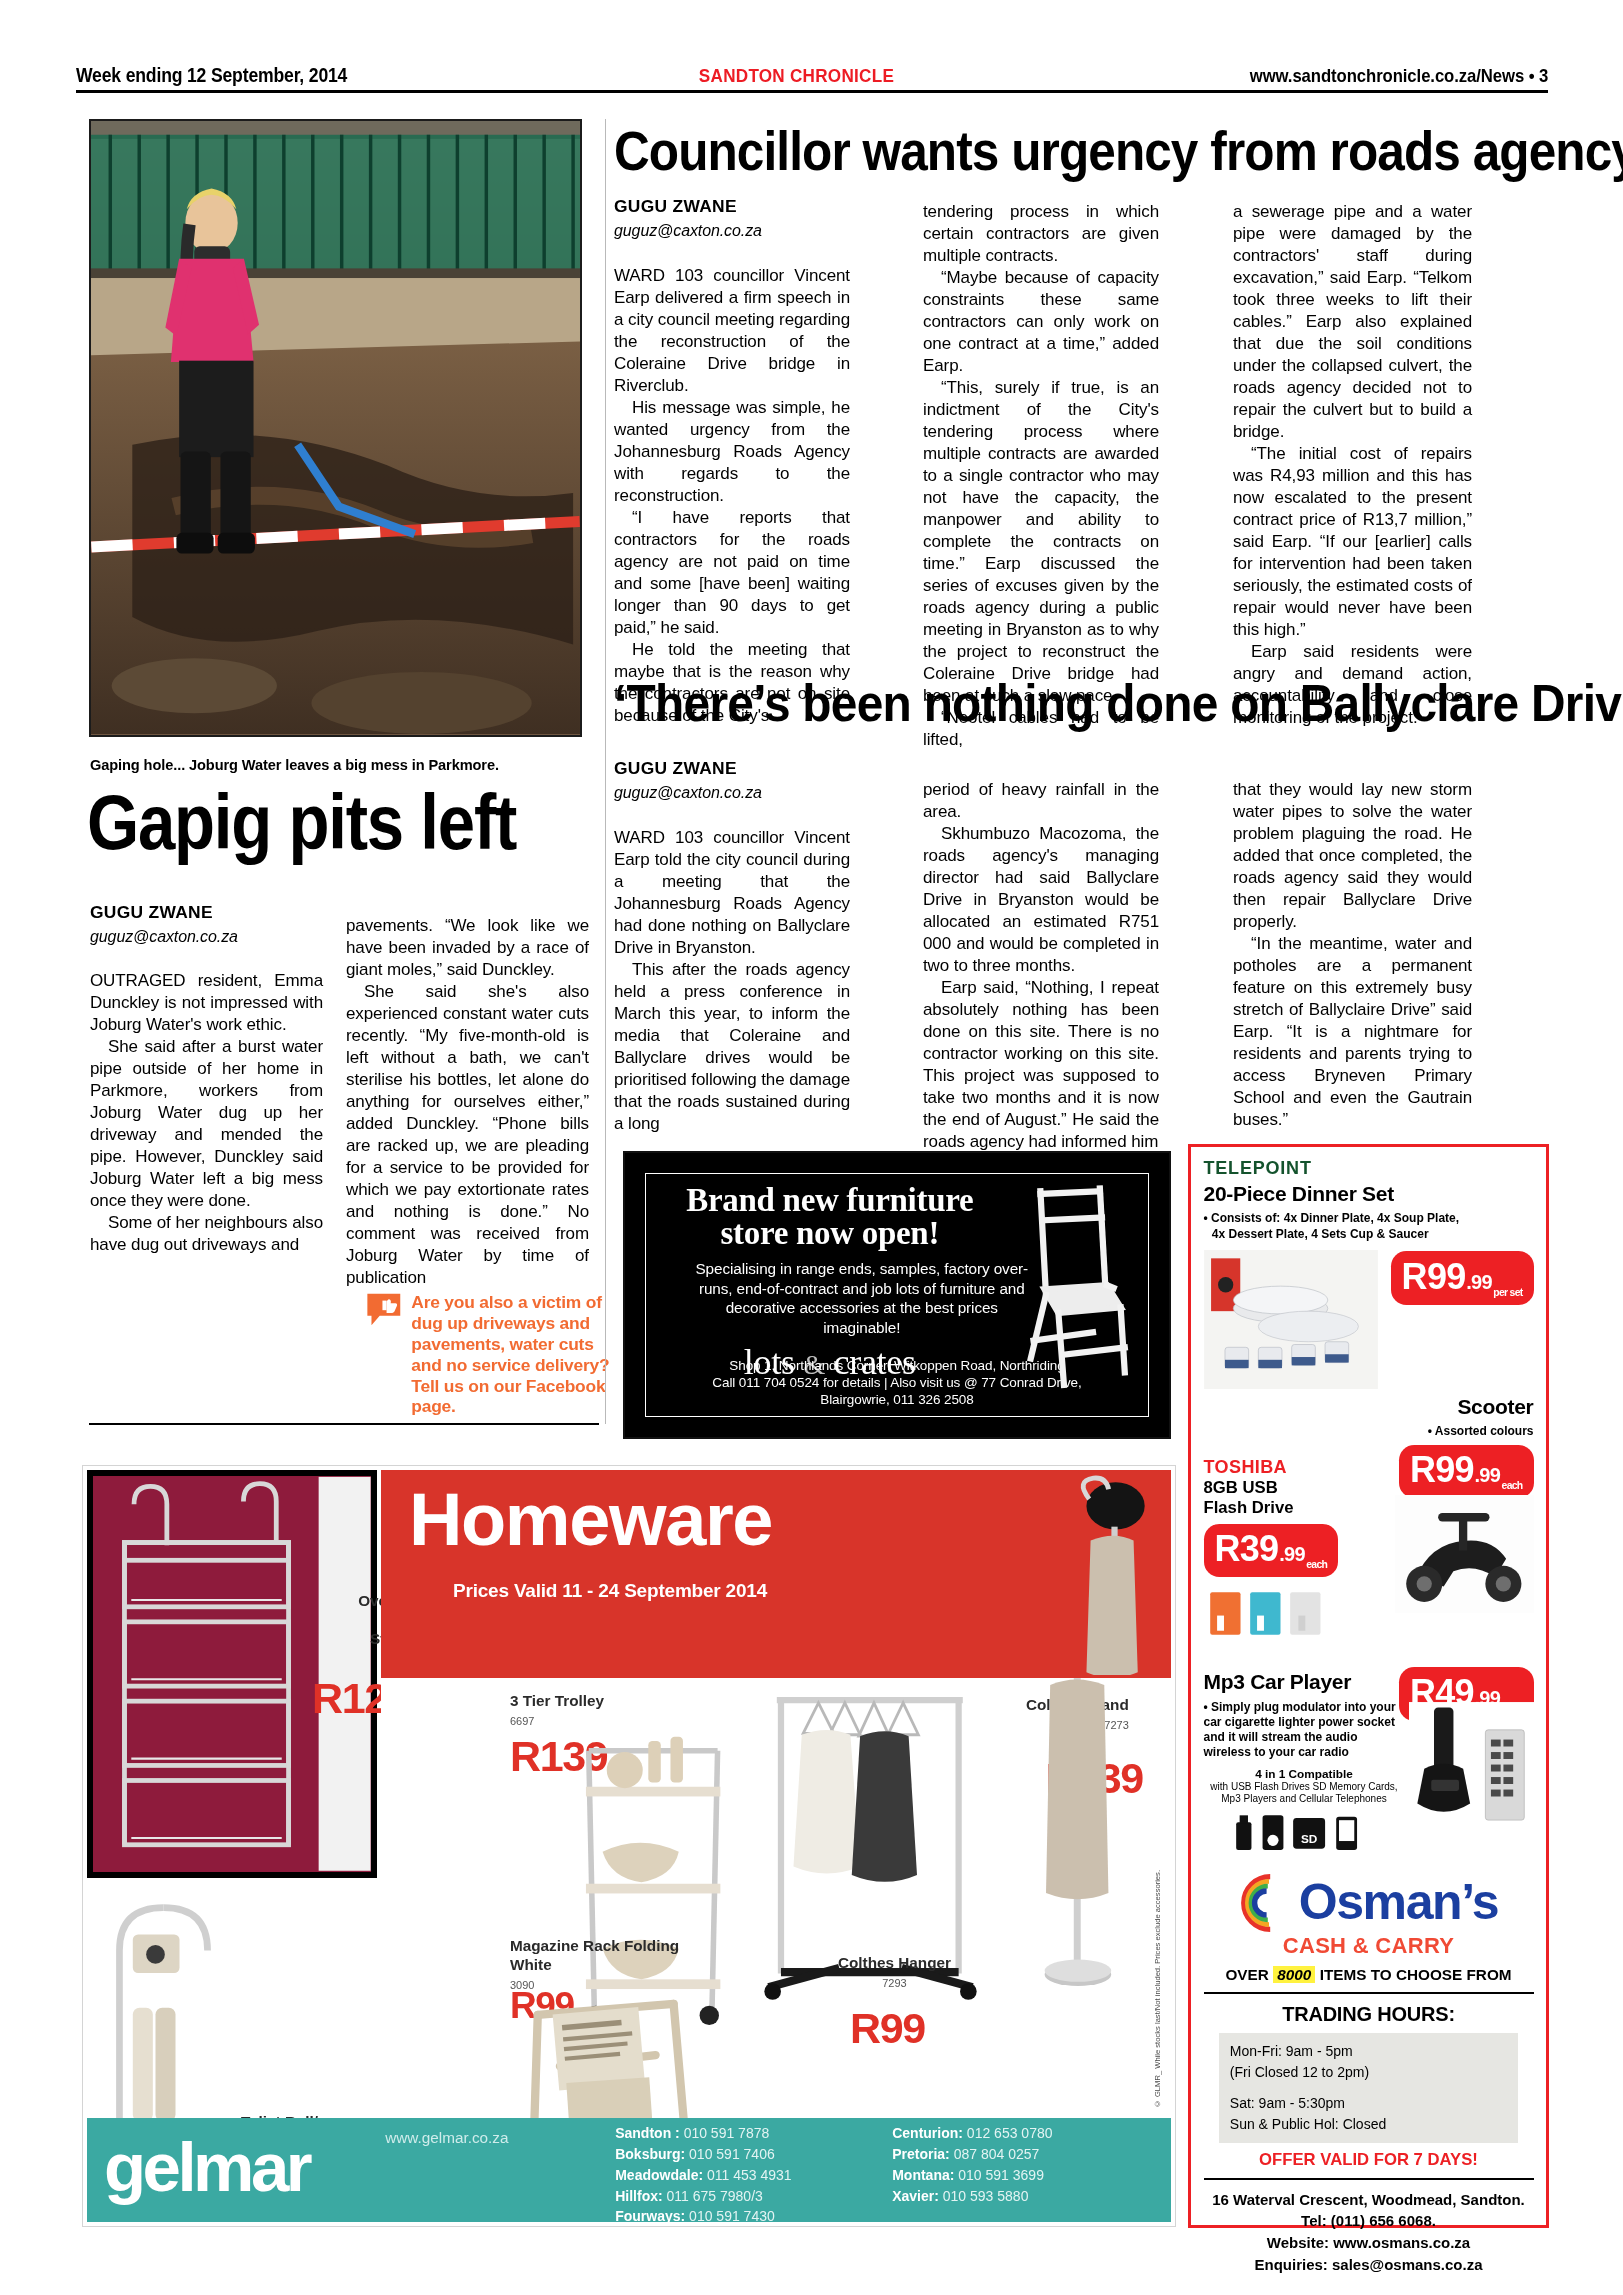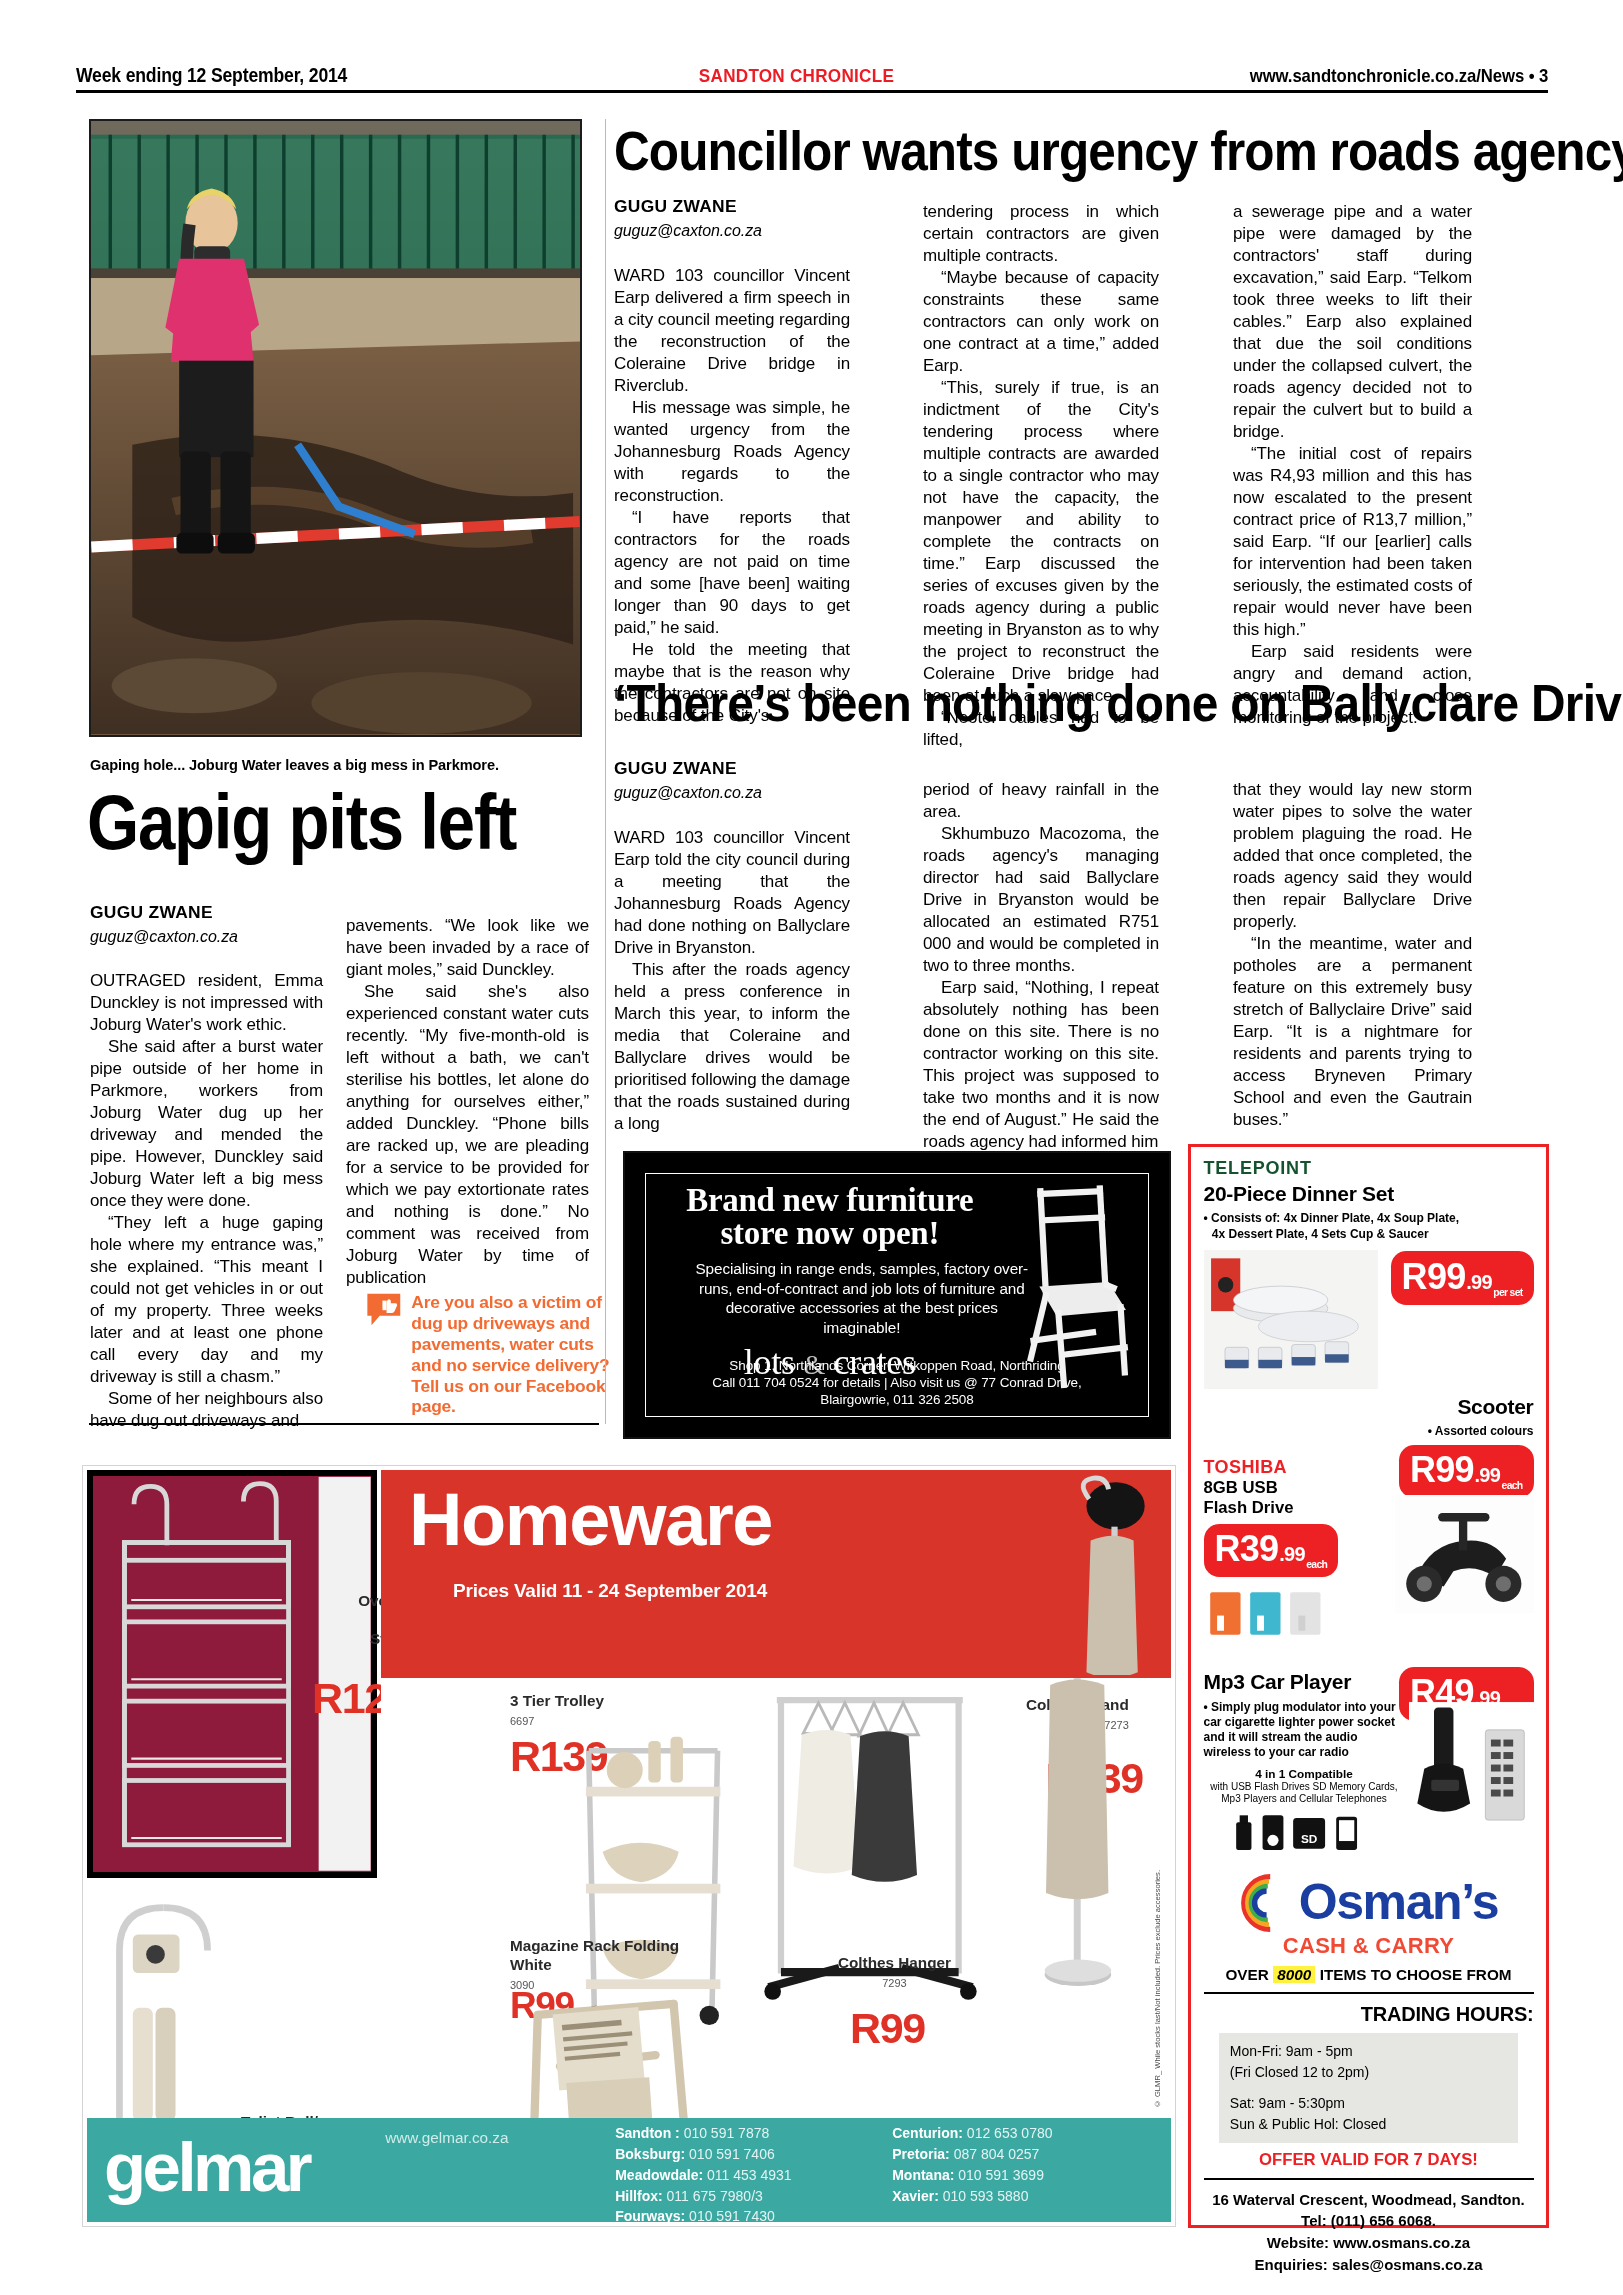--- a/index.html
+++ b/index.html
@@ -164,21 +164,21 @@
   .osm-sm-center { text-align: center; font-weight: bold; font-size: 11.8px; margin-top: 4.2px; }
   .osm-sm-center .small { font-weight: normal; font-size: 10px; line-height: 1.22; display:block; }
   .osmans-word {
     color: #1B3FA0; font-weight: bold; font-size: 50px; letter-spacing: -1.4px;
     line-height: 0.95;
   }
   .cash-carry { color: #F04A35; font-weight: bold; font-size: 22px; letter-spacing: 0.3px; text-align:center; }
   .over-items { font-weight: bold; font-size: 15.3px; text-align: center; margin-top: 7px; }
   .over-items .hl8000 { background: #FFF23F; padding: 0 4.2px; font-style: italic; }
   .hr-blk { border: 0; border-top: 2.1px solid #000; margin: 8.3px 0; }
-  .trading-title { font-weight: bold; font-size: 20px; text-align: right; letter-spacing: -0.2px;}
+  .trading-title { font-weight: bold; font-size: 20px; text-align: center; letter-spacing: -0.2px;}
   .trading-box { background: #e6e6e2; padding: 8.3px 11px; margin: 7px 15.3px; font-size: 14px; line-height: 1.5; }
   .offer-valid { color:#ED2024; font-weight: bold; font-size: 16.7px; text-align:center; margin-top: 7px; }
   .osm-contact { font-weight: bold; font-size: 15px; text-align:center; line-height: 1.45; margin-top: 8.3px; }
 
   
   .gelmar {
     position: absolute; left: 82px; top: 1465px; width: 1094px; height: 762px;
     background: #fff; border: 1.4px solid #d4d4d4; overflow: hidden;
   }
   .gel-photo-box {
@@ -323,21 +323,20 @@
   <div class="hl-gapig">Gapig   pits left</div>
 
   <div class="lstory-byline">
     <div class="byline-name">GUGU ZWANE</div>
     <div class="byline-mail">guguz@caxton.co.za</div>
   </div>
 
   <div class="lstory-c1 body-col">
     <p class="first">OUTRAGED resident, Emma Dunckley is not impressed with Joburg Water's work ethic.</p>
     <p>She said after a burst water pipe outside of her home in Parkmore, workers from Joburg Water dug up her driveway and mended the pipe. However, Dunckley said Joburg Water left a big mess once they were done.</p>
-    <p>“They left a huge gaping hole where my entrance was,” she explained. “This meant I could not get vehicles in or out of my property. Three weeks later and at least one phone call every day and my driveway is still a chasm.”</p>
     <p>Some of her neighbours also have dug out driveways and</p>
   </div>
 
   <div class="lstory-c2 body-col">
     <p class="first">pavements. “We look like we have been invaded by a race of giant moles,” said Dunckley.</p>
     <p>She said she's also experienced constant water cuts recently. “My five-month-old is left without a bath, we can't sterilise his bottles, let alone do anything for ourselves either,” added Dunckley. “Phone bills are racked up, we are pleading for a service to be provided for which we pay extortionate rates and nothing is done.” No comment was received from Joburg Water by time of publication</p>
   </div>
 
   <div class="callout">
     <span class="thumb-icon">

